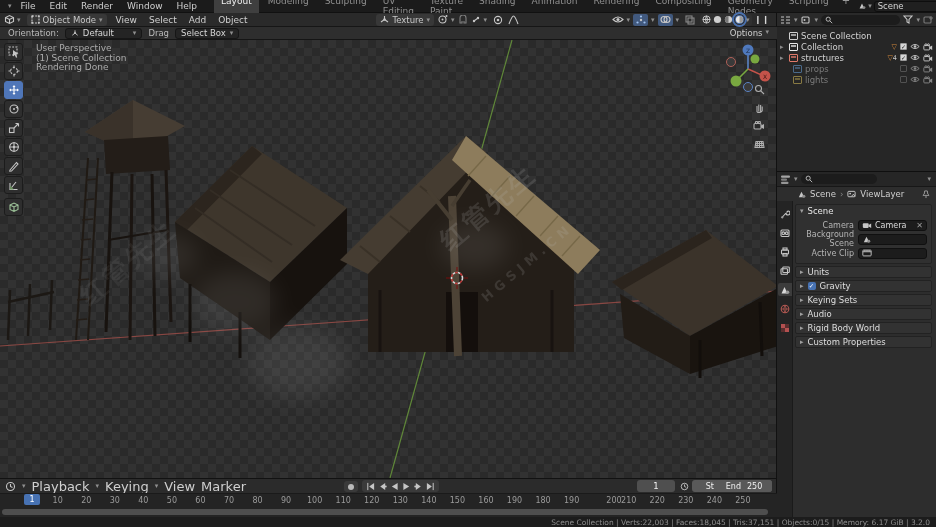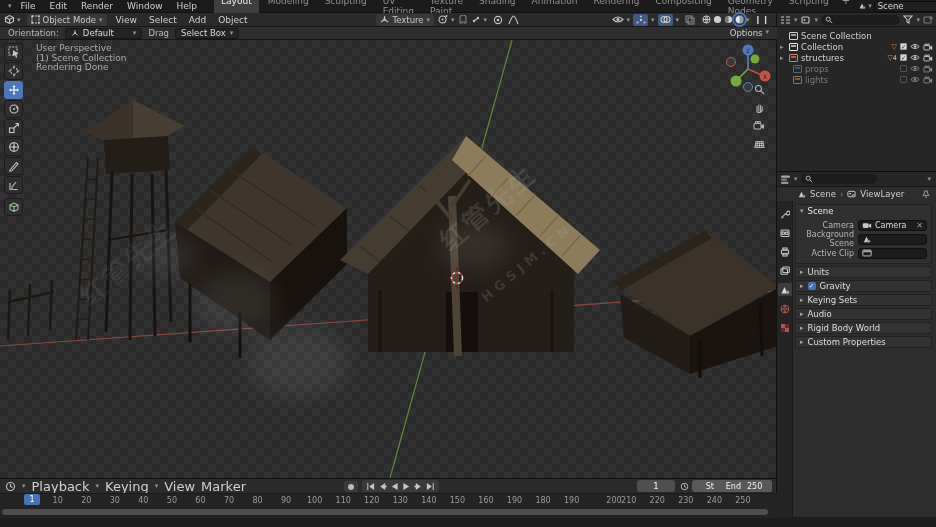--- a/index.html
+++ b/index.html
@@ -867,14 +867,17 @@
         <span class="tick" style="left: 657.245px;">220</span>
         <span class="tick" style="left: 685.795px;">230</span>
         <span class="tick" style="left: 714.345px;">240</span>
         <span class="tick" style="left: 742.895px;">250</span>
       </div>
     <div class="tl-scroll">
       <div class="tl-bar"></div>
     </div>
   </div>
 
+  <div class="abs statusbar">
+    <span class="txt">Scene Collection | Verts:22,003 | Faces:18,045 | Tris:37,151 | Objects:0/15 | Memory: 6.17 GiB | 3.2.0</span>
+  </div>
 
 </div>
 
 </body></html>

